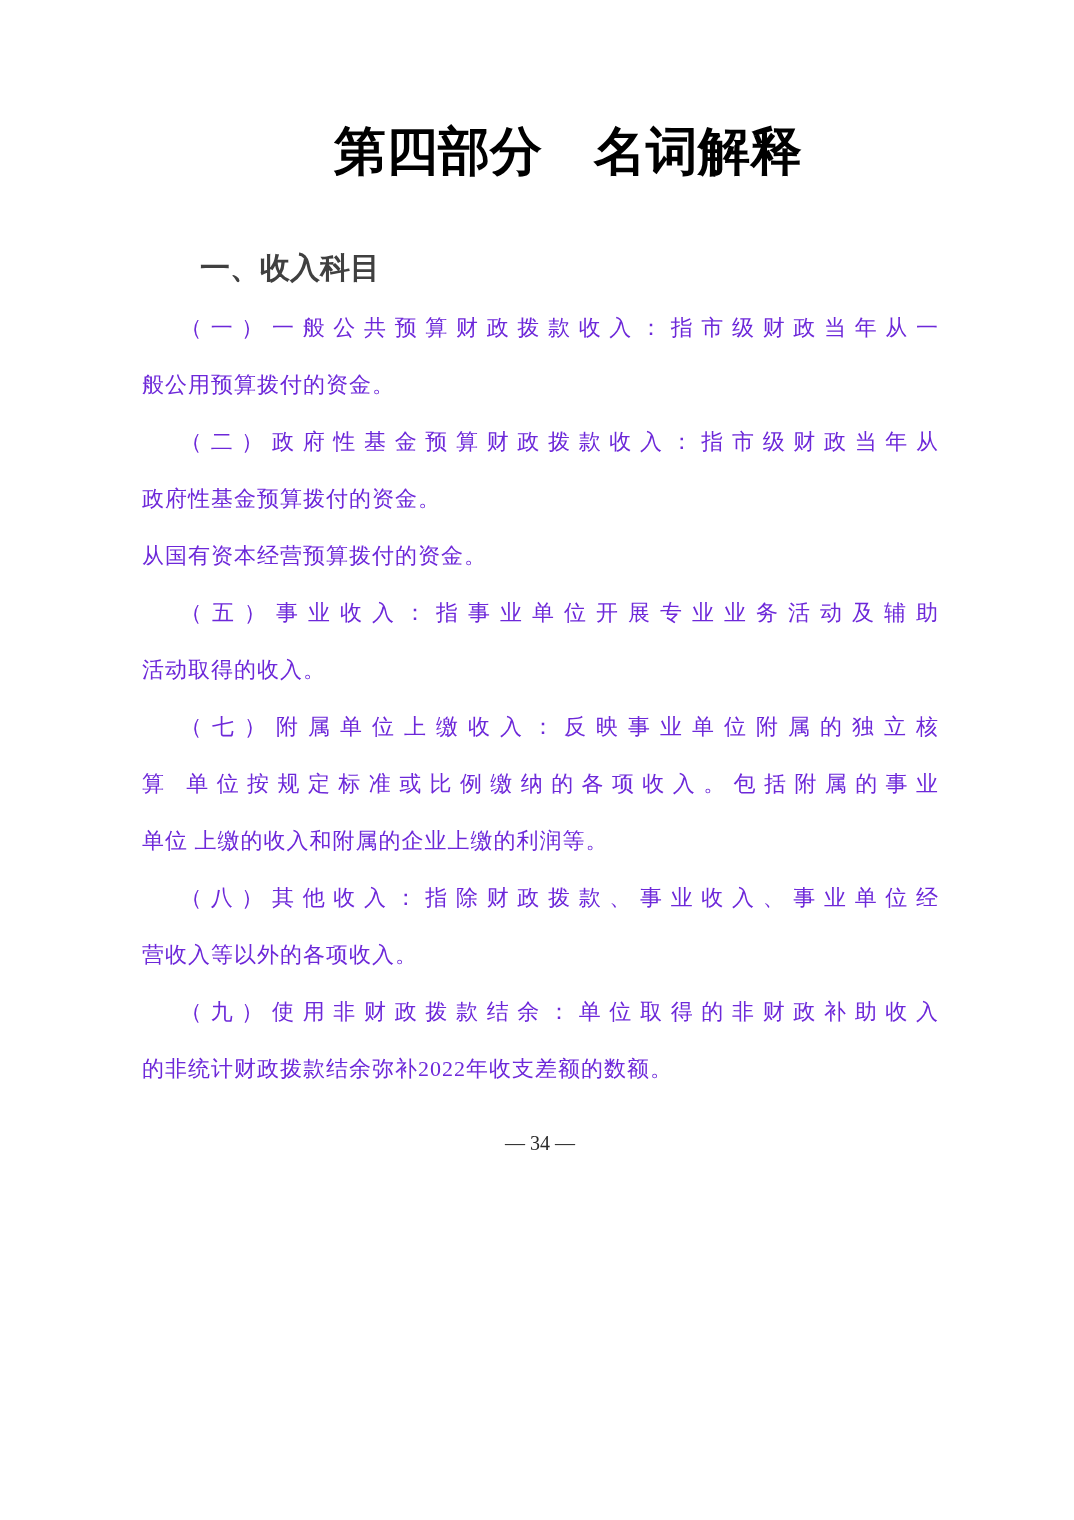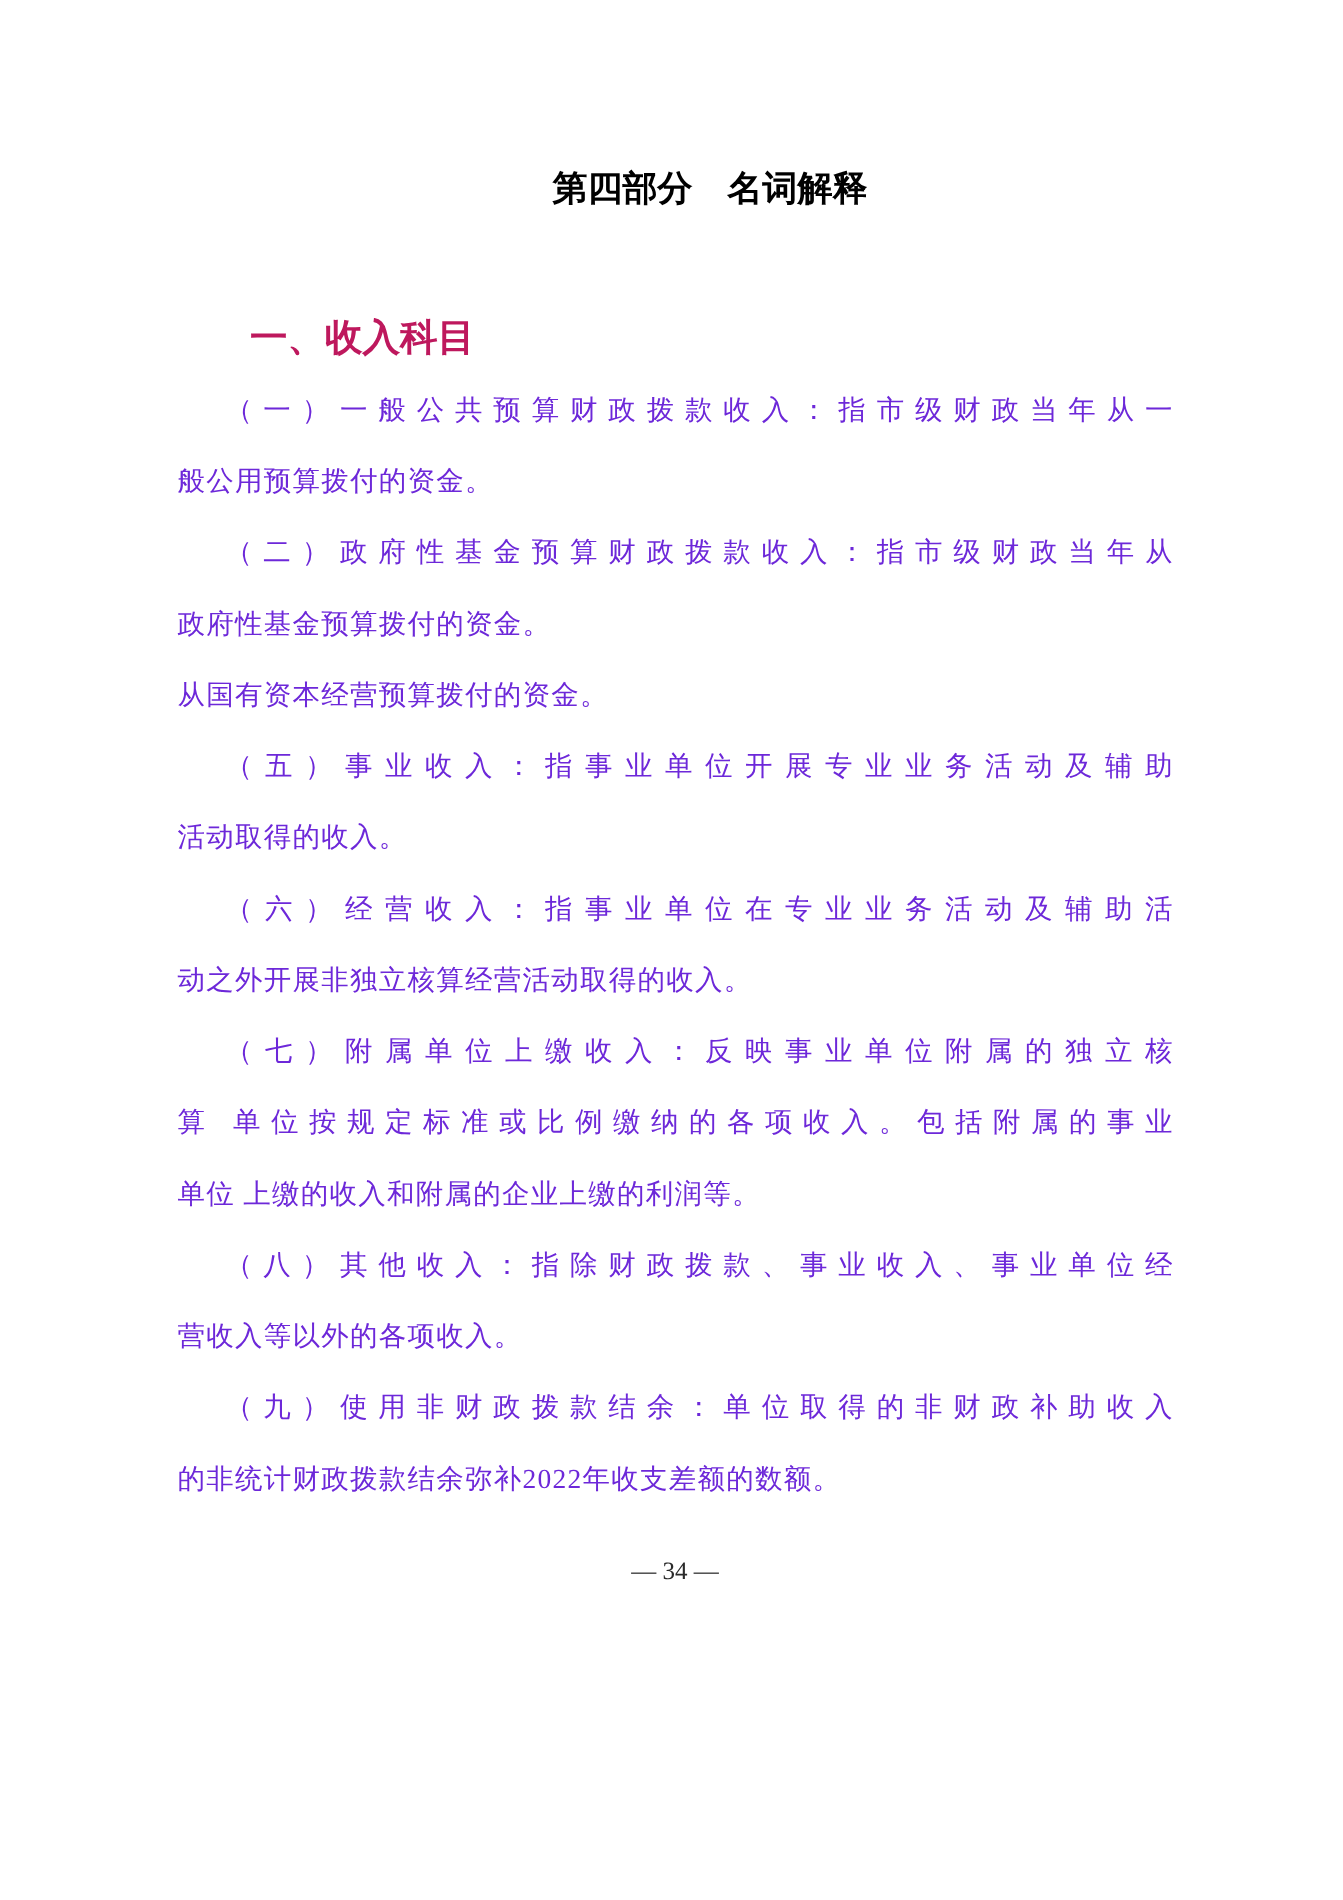--- a/index.html
+++ b/index.html
@@ -13,37 +13,37 @@
     height: 1520px;
     box-sizing: border-box;
     background: #ffffff;
     padding: 0 136px 0 142px;
     overflow: hidden;
     font-family: "Liberation Serif", "DejaVu Serif", serif;
     color: #1f1f1f;
   }
   .doc-title {
     margin-top: 124px;
-    font-size: 28px;
+    font-size: 52px;
     line-height: 56px;
     font-weight: bold;
     color: #000000;
     text-align: center;
     padding-left: 56px; 
     font-family: "Liberation Serif", "DejaVu Serif", serif;
     white-space: nowrap;
   }
   .section-heading {
     margin-top: 62px;
     padding-left: 58px;
     font-size: 30px;
     line-height: 57px;
     font-weight: bold;
-    color: #be185d;
-    font-family: Liberation Serif, serif;
+    color: #404040;
+    font-family: Liberation Mono, monospace;
     white-space: nowrap;
   }
   .para {
     margin: 0;
   }
   .line {
     font-size: 22px;
     line-height: 57px;
     color: #6d28d9;
   }
@@ -96,24 +96,20 @@
   <div class="para">
     <div class="line nat">从国有资本经营预算拨付的资金。</div>
   </div>
 
 
   <div class="para">
     <div class="line ind fill">（五）事业收入：指事业单位开展专业业务活动及辅助</div>
     <div class="line nat">活动取得的收入。</div>
   </div>
 
-  <div class="para">
-    <div class="line ind fill">（六）经营收入：指事业单位在专业业务活动及辅助活</div>
-    <div class="line nat">动之外开展非独立核算经营活动取得的收入。</div>
-  </div>
 
   <div class="para">
     <div class="line ind fill">（七）附属单位上缴收入：反映事业单位附属的独立核</div>
     <div class="line fill">算 单位按规定标准或比例缴纳的各项收入。包括附属的事业</div>
     <div class="line nat">单位 上缴的收入和附属的企业上缴的利润等。</div>
   </div>
 
   <div class="para">
     <div class="line ind fill">（八）其他收入：指除财政拨款、事业收入、事业单位经</div>
     <div class="line nat">营收入等以外的各项收入。</div>

